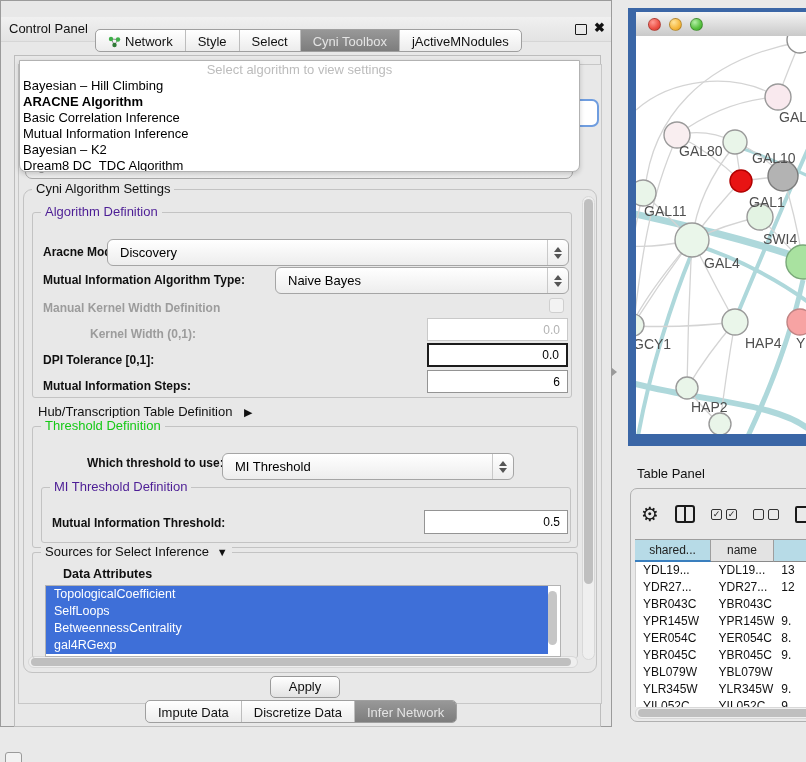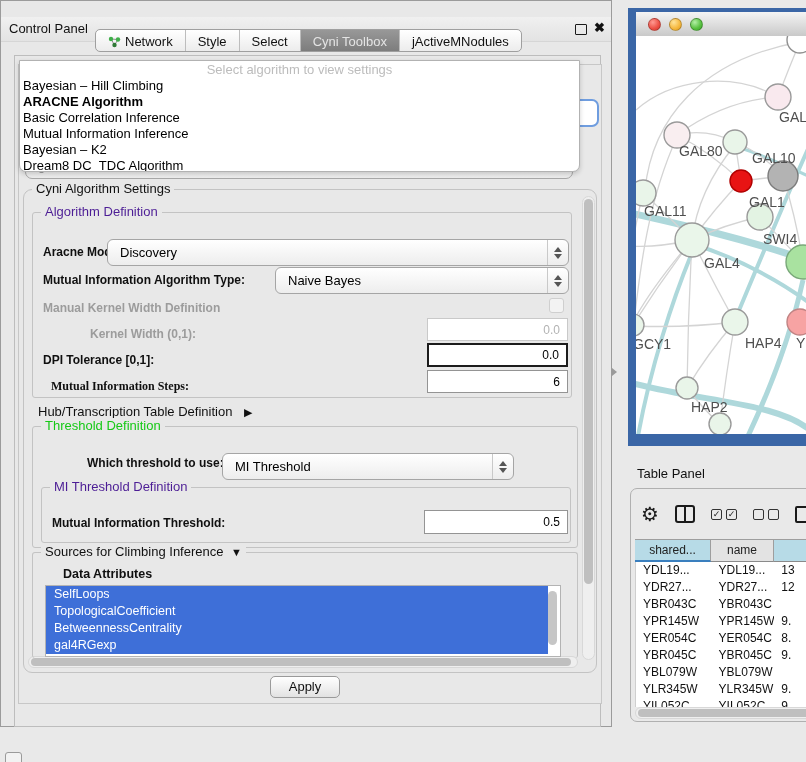--- a/index.html
+++ b/index.html
@@ -235,21 +235,21 @@
 
       <div class="abs lbl dis" style="left:10px;top:88px;">Manual Kernel Width Definition</div>
       <div class="abs checkbox" style="left:516px;top:85px;"></div>
 
       <div class="abs lbl dis" style="left:10px;top:114px;margin-left:47px;">Kernel Width (0,1):</div>
       <div class="abs tfield dis" style="left:394px;top:105px;width:141px;height:23px;">0.0</div>
 
       <div class="abs lbl" style="left:10px;top:140px;">DPI Tolerance [0,1]:</div>
       <div class="abs tfield strong" style="left:394px;top:130px;width:141px;height:24px;">0.0</div>
 
-      <div class="abs lbl" style="left:18px;top:166px;font-family:Liberation Serif, serif;">Mutual Information Steps:</div>
+      <div class="abs lbl" style="left:10px;top:166px;">Mutual Information Steps:</div>
       <div class="abs tfield mid" style="left:394px;top:157px;width:141px;height:23px;">6</div>
     </div>
 
     <div class="abs plain" style="left:14px;top:214px;">
       <span>Hub/Transcription Table Definition</span>
       <span class="tri" style="margin-left:8px;">▶</span>
     </div>
 
     <div class="abs groupbox" style="left:8px;top:236px;width:546px;height:122px;">
       <span class="legend green">Threshold Definition</span>
@@ -265,40 +265,51 @@
 
       <div class="abs groupbox" style="left:8px;top:60px;width:530px;height:56px;">
         <span class="legend blue">MI Threshold Definition</span>
         <div class="abs lbl" style="left:10px;top:28px;">Mutual Information Threshold:</div>
         <div class="abs tfield mid" style="left:382px;top:22px;width:144px;height:24px;">0.5</div>
       </div>
     </div>
 
     <div class="abs groupbox" style="left:8px;top:362px;width:546px;height:106px;border-bottom:none;">
       <span class="legend black">
-        <span>Sources for Climbing Inference</span>
+        <span>Sources for Select Inference</span>
         <span class="tri" style="margin-left:4px;">▼</span>
       </span>
       <div class="abs lbl" style="left:6px;top:14px;font-size:12.5px;padding-left:24px;">Data Attributes</div>
       <div class="abs" id="attr-list">
         <div id="attr-items">
+            <div class="attr-item">TopologicalCoefficient</div>
             <div class="attr-item">SelfLoops</div>
-            <div class="attr-item">TopologicalCoefficient</div>
             <div class="attr-item">BetweennessCentrality</div>
             <div class="attr-item">gal4RGexp</div>
           </div>
         <div class="abs sb-v" id="attr-sbv">
           <span class="thumb"></span>
         </div>
       </div>
     </div>
   </div>
 
   <div class="abs" id="apply-btn">Apply</div>
 
+  <div class="abs tabgroup" id="bottom-tabs">
+      <div class="tab">
+        <span>Impute Data</span>
+      </div>
+      <div class="tab">
+        <span>Discretize Data</span>
+      </div>
+      <div class="tab sel">
+        <span>Infer Network</span>
+      </div>
+    </div>
 </div>
 
 <div class="abs" id="split-arrow"></div>
 
 <div class="abs" id="net-window">
   <div class="abs" id="net-titlebar">
     <span class="tl red"></span>
     <span class="tl yel"></span>
     <span class="tl grn"></span>
   </div>

